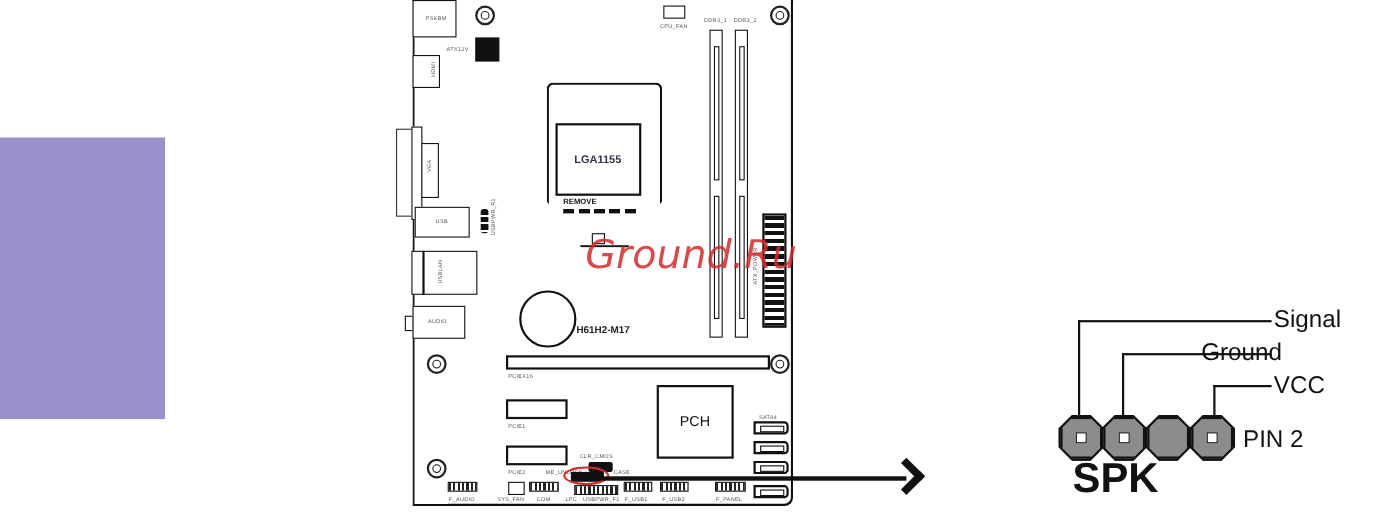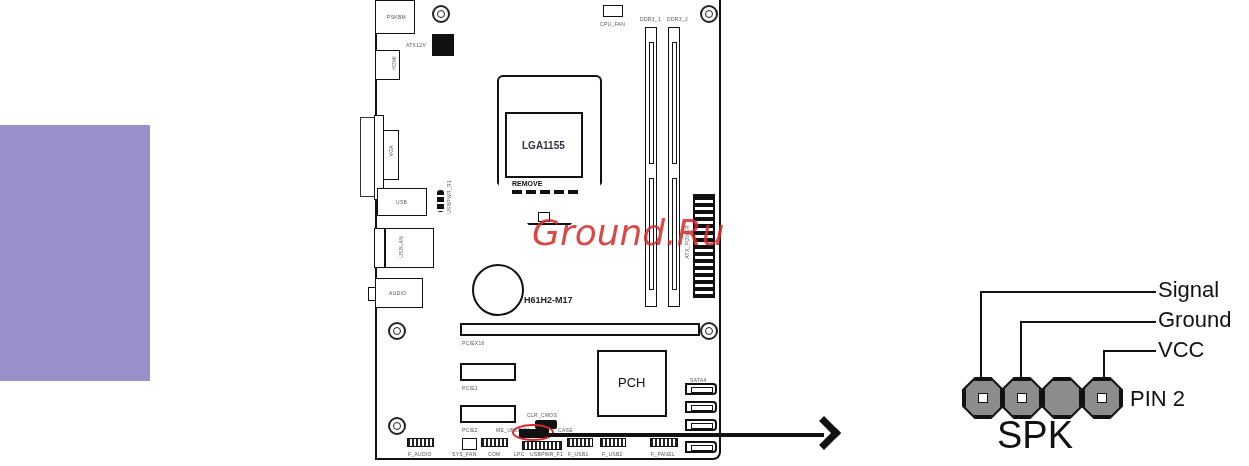--- a/index.html
+++ b/index.html
@@ -136,32 +136,32 @@
 <div class="watermark">Ground.Ru</div>
 
 <div class="lead" style="left:980px;top:291px;width:176px;height:1.5px;"></div>
 <div class="lead" style="left:980px;top:291px;width:1.5px;height:92px;"></div>
 <div class="lead" style="left:1020px;top:321px;width:136px;height:1.5px;"></div>
 <div class="lead" style="left:1020px;top:321px;width:1.5px;height:62px;"></div>
 <div class="lead" style="left:1103px;top:350px;width:53px;height:1.5px;"></div>
 <div class="lead" style="left:1103px;top:350px;width:1.5px;height:33px;"></div>
 
 <div class="spk-label" style="left:1158px;top:277px;">Signal</div>
-<div class="spk-label" style="left:1158px;top:307px;text-align:center;">Ground</div>
+<div class="spk-label" style="left:1092px;top:307px;text-align:center;">Ground</div>
 <div class="spk-label" style="left:1158px;top:337px;">VCC</div>
 
 <div class="pin-outline" style="left:962px;"></div>
 <div class="pin" style="left:964px;top:379px;">
     <div class="pin-hole"></div>
   </div>
 <div class="pin-outline" style="left:1001px;"></div>
 <div class="pin" style="left:1003px;top:379px;">
     <div class="pin-hole"></div>
   </div>
 <div class="pin-outline" style="left:1041px;"></div>
 <div class="pin" style="left:1043px;top:379px;"></div>
 <div class="pin-outline" style="left:1081px;"></div>
 <div class="pin" style="left:1083px;top:379px;">
     <div class="pin-hole"></div>
   </div>
 
 <div class="spk-label" style="left:1130px;top:386px;">PIN 2</div>
-<div class="abs" style="left:997px;top:414px;font-size:38px;font-weight:normal;color:#111;">SPK</div>
+<div class="abs" style="left:975px;top:414px;font-size:38px;font-weight:bold;color:#111;">SPK</div>
 
 </body></html>

